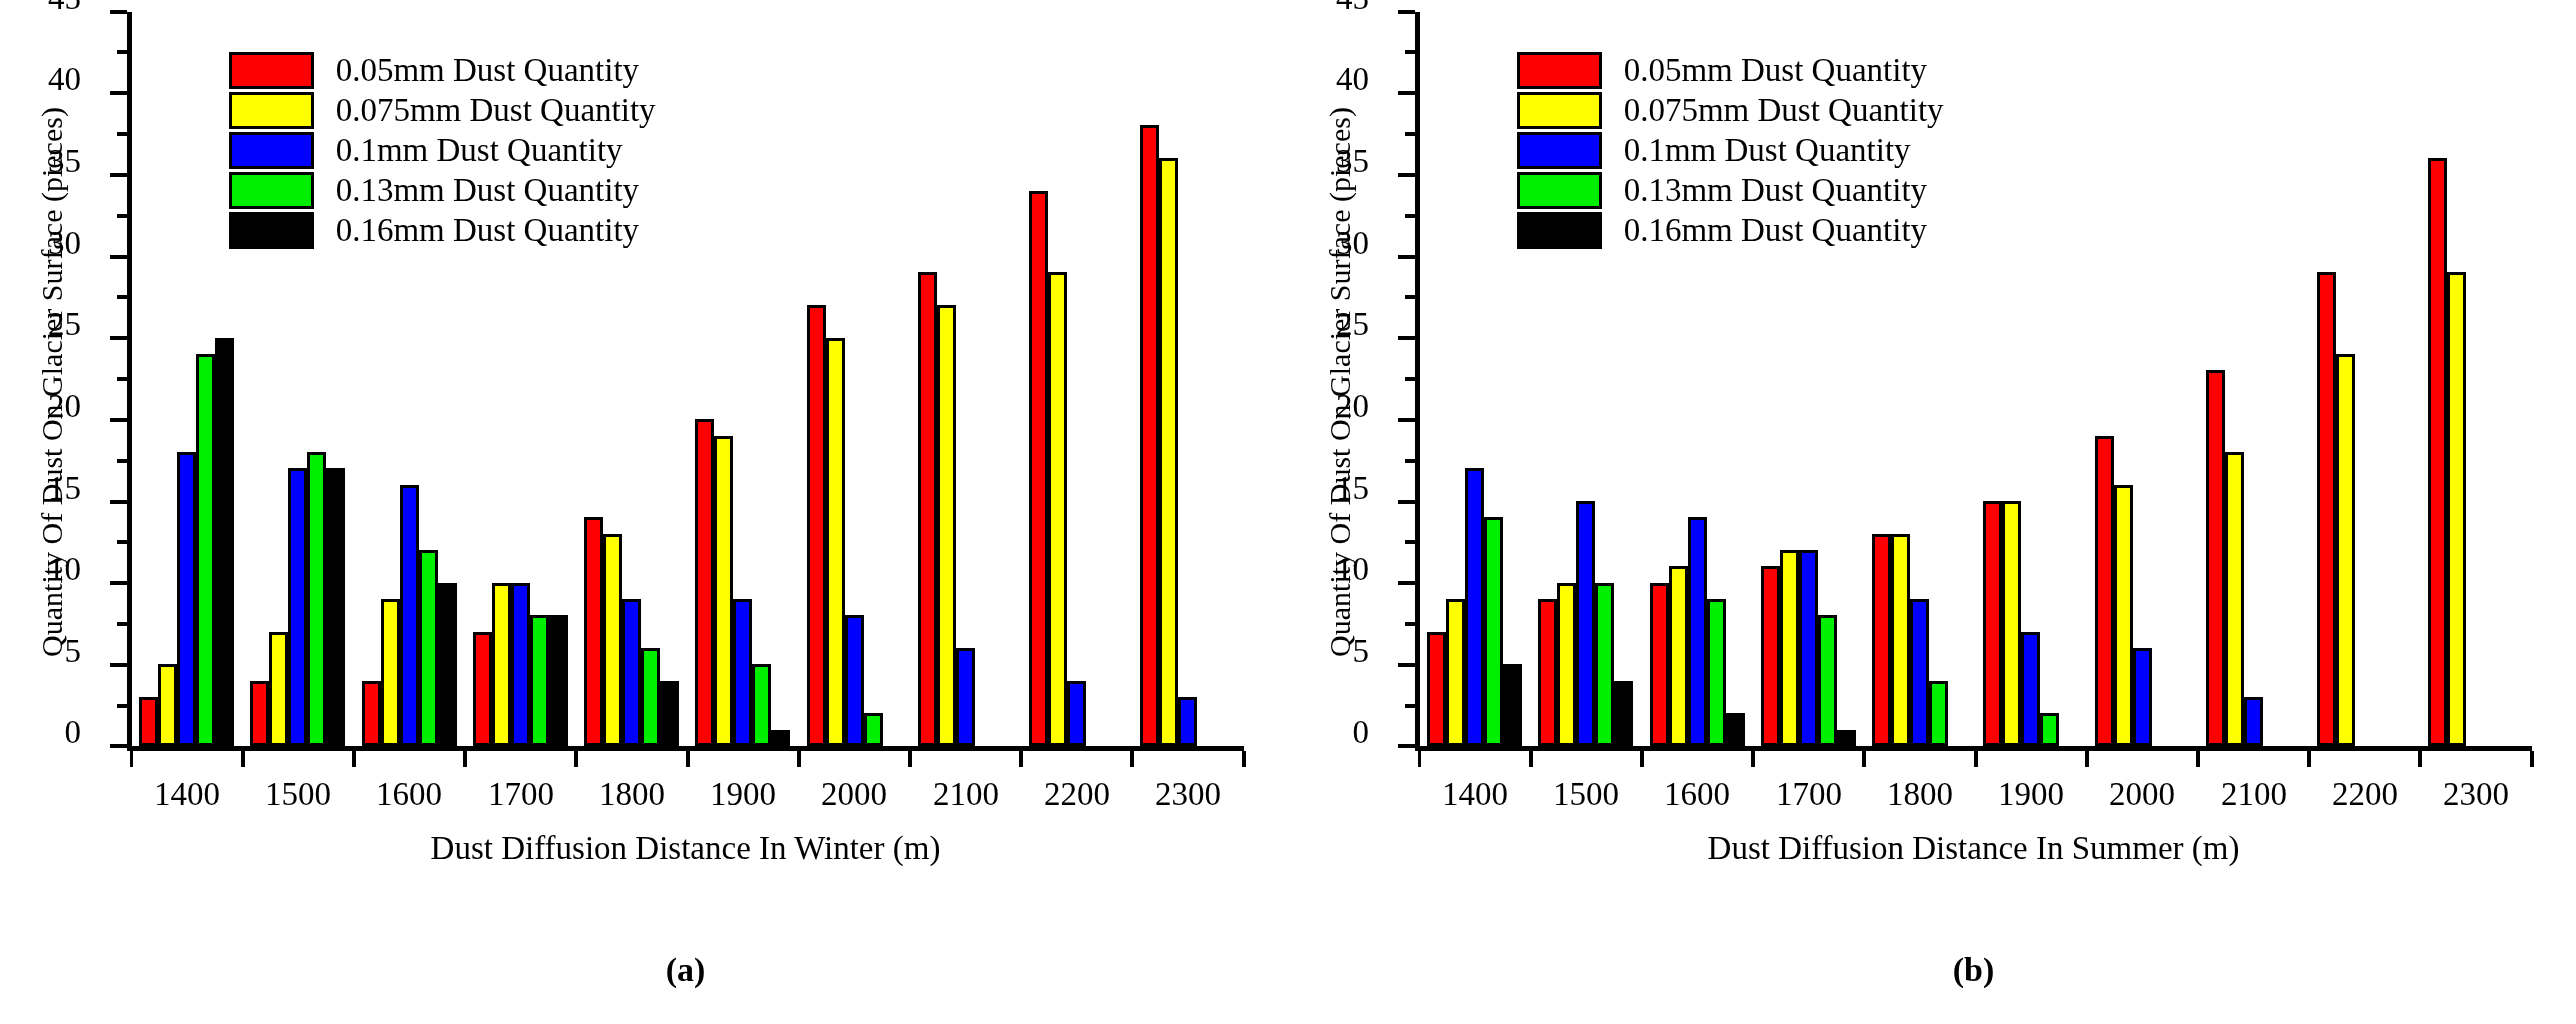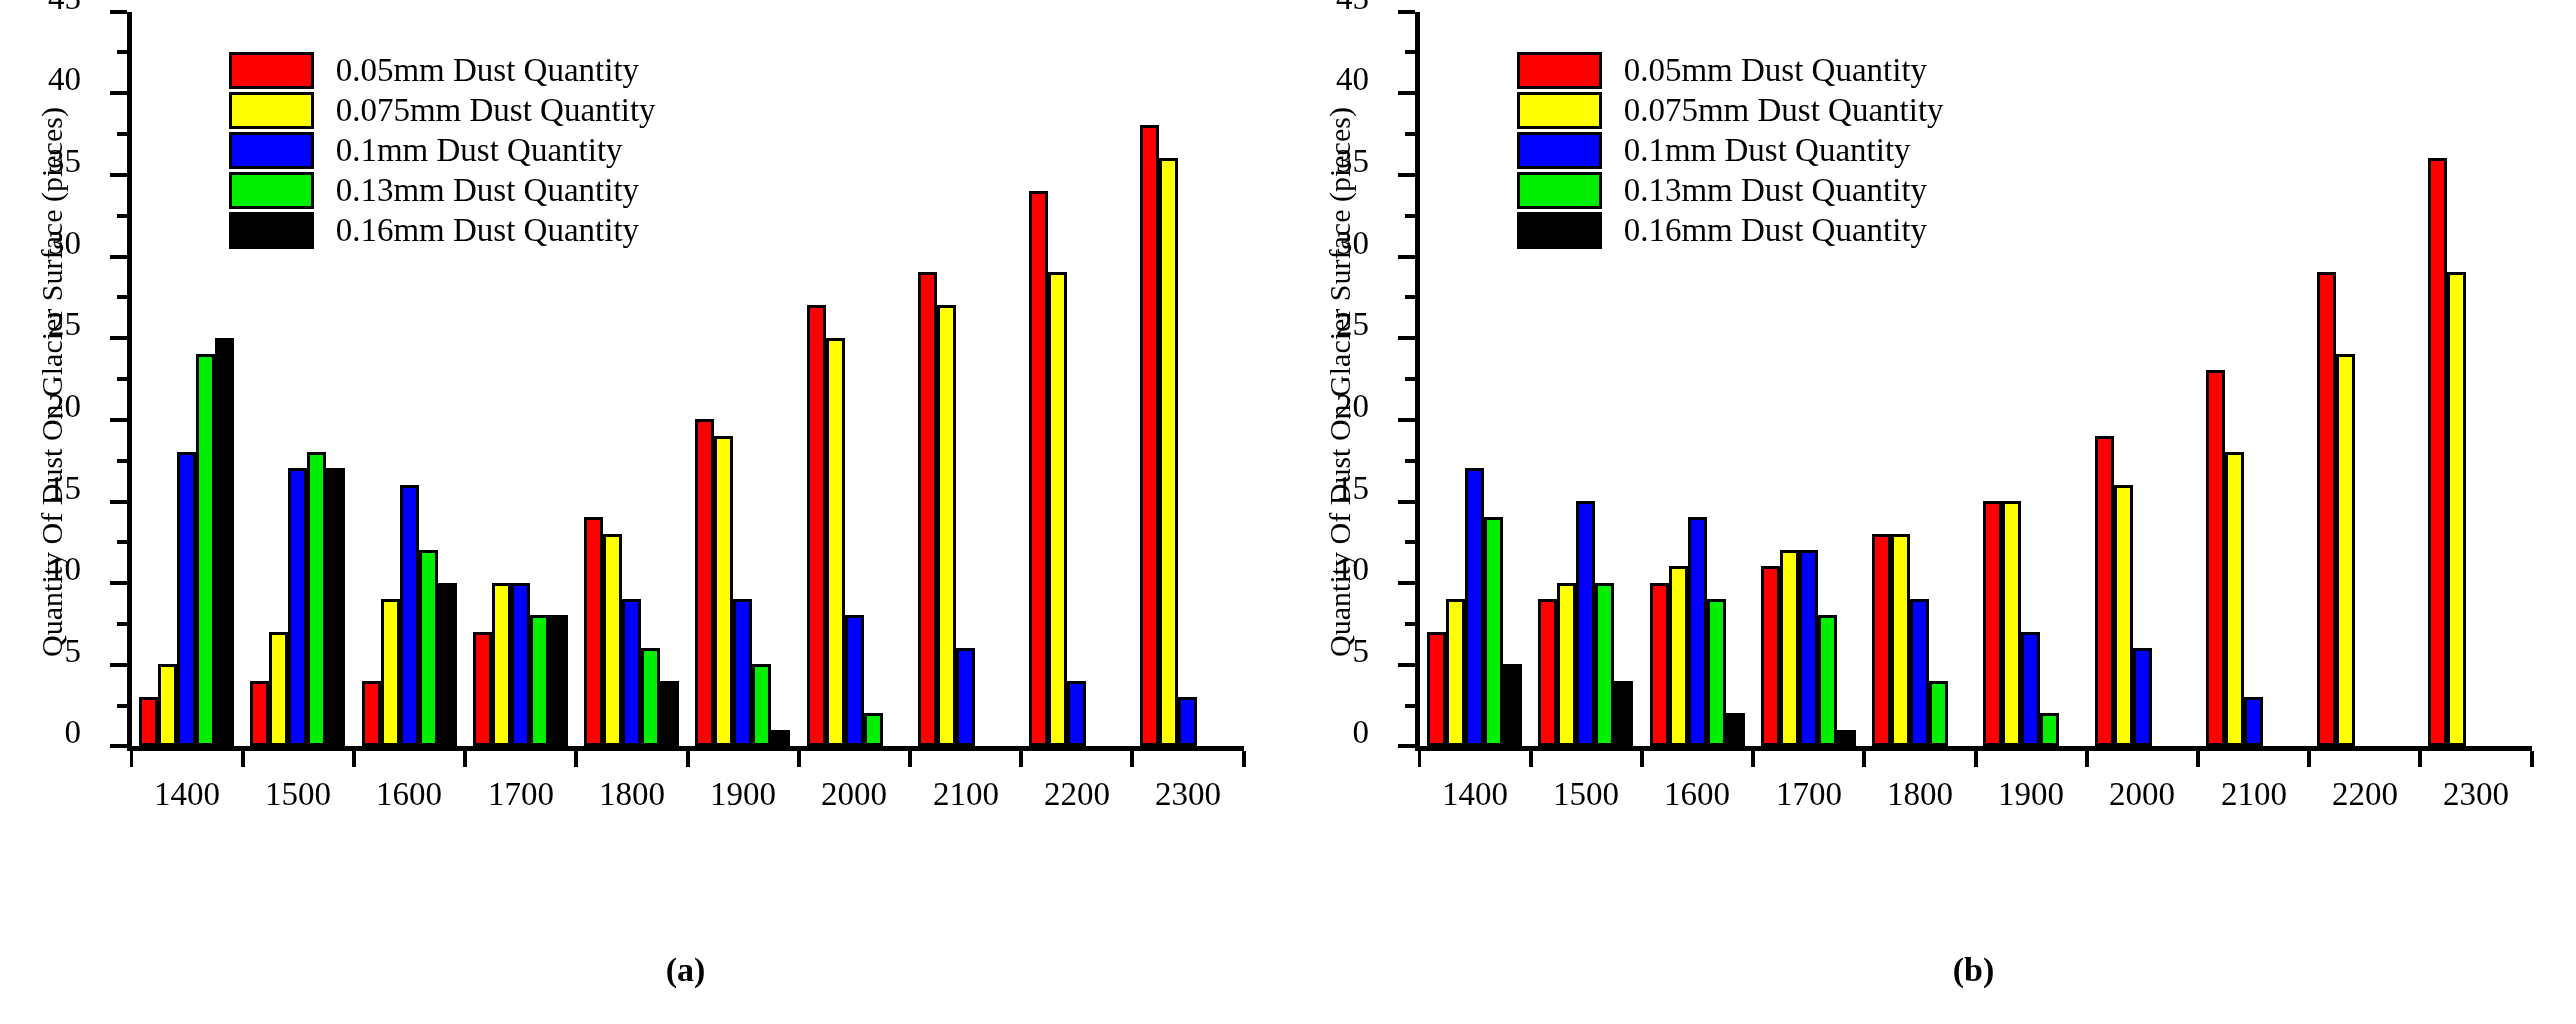--- a/index.html
+++ b/index.html
@@ -327,20 +327,21 @@
         <div class="legend-row">
           <div class="legend-swatch" style="background: rgb(0, 238, 0);"></div>
           <div class="legend-text">0.13mm Dust Quantity</div>
         </div>
         <div class="legend-row">
           <div class="legend-swatch" style="background: rgb(0, 0, 0);"></div>
           <div class="legend-text">0.16mm Dust Quantity</div>
         </div>
       </div>
 
+    <div class="xtitle">Dust Diffusion Distance In Winter (m)</div>
     <div class="caption">(a)</div>
   </div>
 
   <div class="panel">
     <div class="ytitle">Quantity Of Dust On Glacier Surface (pieces)</div>
 
     <div class="plot-wrap">
       <div class="plot-area" id="plot-b">
         <div class="axis-y-line"></div>
         <div class="axis-x-line"></div>
@@ -471,17 +472,18 @@
         <div class="legend-row">
           <div class="legend-swatch" style="background: rgb(0, 238, 0);"></div>
           <div class="legend-text">0.13mm Dust Quantity</div>
         </div>
         <div class="legend-row">
           <div class="legend-swatch" style="background: rgb(0, 0, 0);"></div>
           <div class="legend-text">0.16mm Dust Quantity</div>
         </div>
       </div>
 
+    <div class="xtitle">Dust Diffusion Distance In Summer (m)</div>
     <div class="caption">(b)</div>
   </div>
 
 </div>
 
 
 </body></html>

